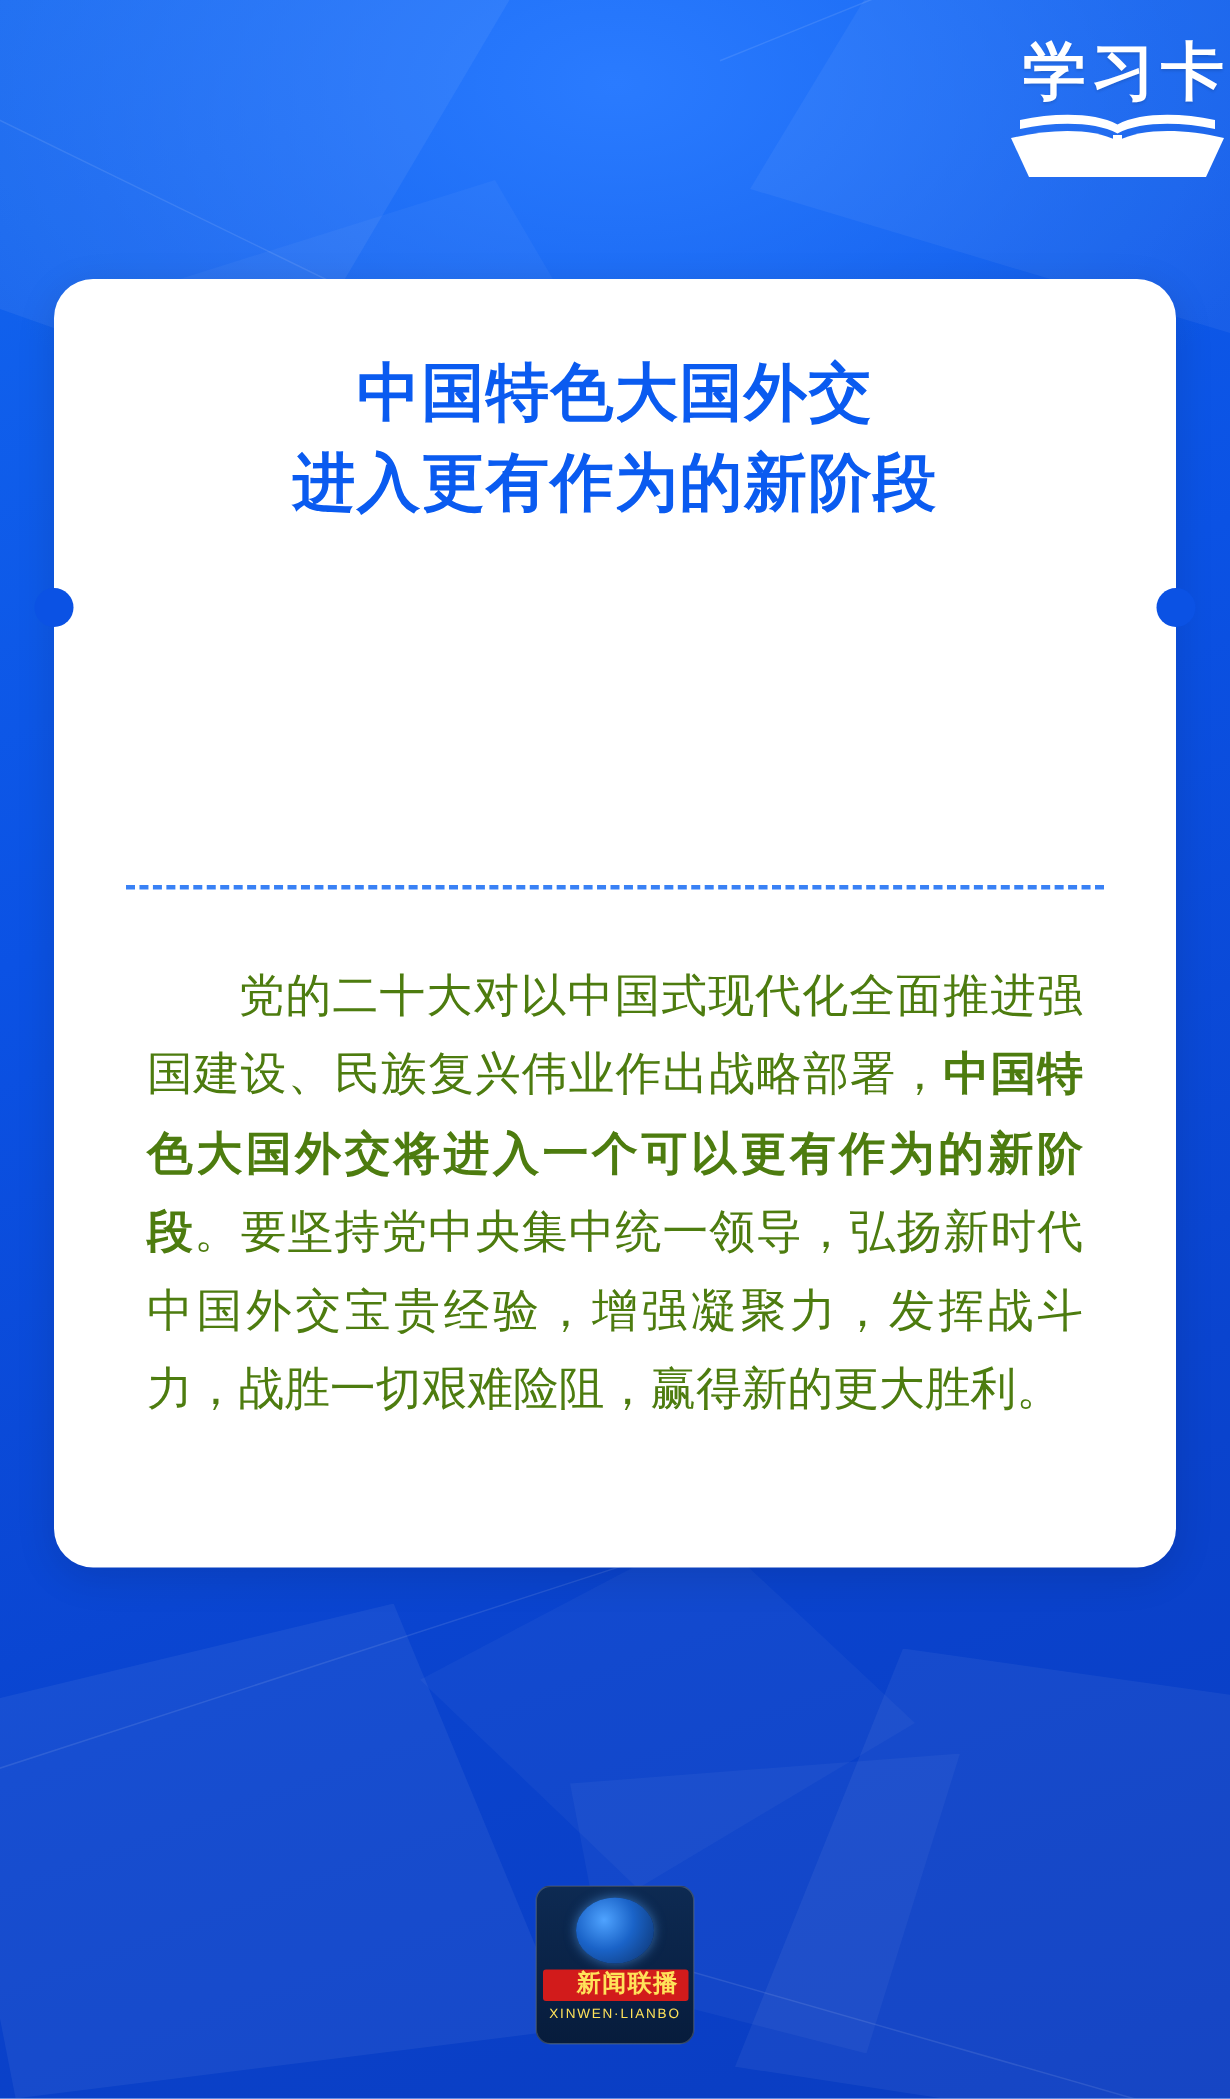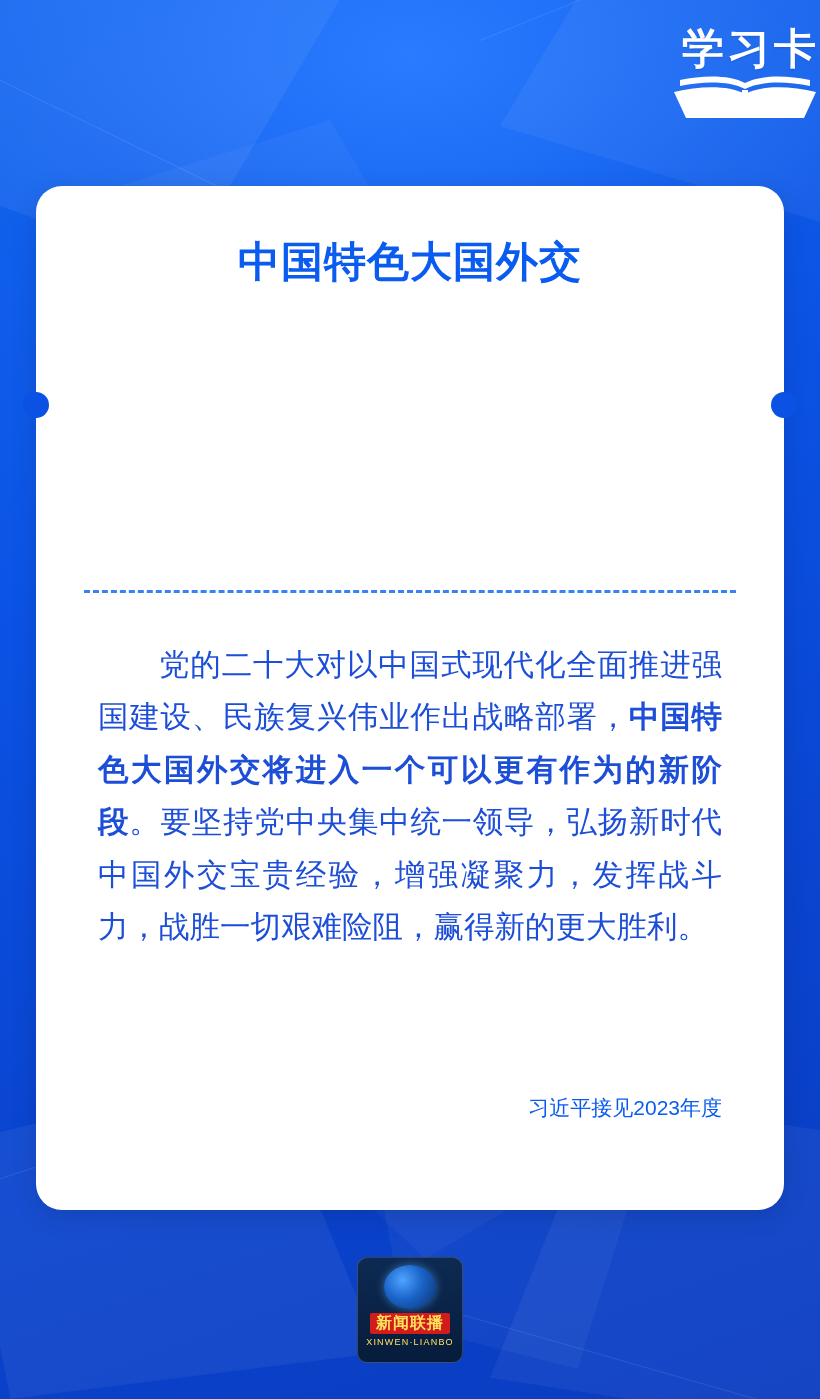--- a/index.html
+++ b/index.html
@@ -69,21 +69,21 @@
     width: 150px;
     height: 46px;
   }
 
   
   .card {
     position: absolute;
     top: 186px;
     left: 36px;
     width: 748px;
-    height: 1024px;
+    height: 859px;
     background: #ffffff;
     border-radius: 26px;
     box-shadow: 0 6px 26px rgba(0,0,0,0.12);
   }
   .notch {
     position: absolute;
     width: 26px;
     height: 26px;
     background: #0b52e4;
     border-radius: 50%;
@@ -111,21 +111,21 @@
     right: 48px;
     border-top: 3px dashed #2f7bf5;
     opacity: 0.95;
   }
 
   .body-text {
     position: absolute;
     top: 452px;
     left: 62px;
     right: 62px;
-    color: #1d4ed8;
+    color: #4d7c0f;
     font-size: 30.5px;
     line-height: 1.72;
     text-align: justify;
     text-justify: inter-ideograph;
     text-indent: 2em;
     font-family: "Liberation Sans", "DejaVu Sans", sans-serif;
   }
   .body-text b { font-weight: bold; }
 
   .source {
@@ -169,21 +169,21 @@
     border-radius: 50%;
     background: radial-gradient(circle at 36% 34%, #4fa3ff 0%, #1a63c8 45%, #0c2f66 100%);
     box-shadow: 0 0 8px rgba(90,170,255,0.55);
   }
   .cctv-name {
     margin-top: 4px;
     background: #d21b1b;
     color: #ffe35a;
     font-size: 16px;
     font-weight: bold;
-    padding: 2px 6px 3px 6px;
+    padding: 2px 6px 3px 23px;
     letter-spacing: 1px;
     line-height: 1;
     border-radius: 2px;
   }
   .cctv-pinyin {
     margin-top: 4px;
     color: #ffe35a;
     font-size: 9px;
     letter-spacing: 1.2px;
     line-height: 1;
@@ -213,28 +213,28 @@
       <path d="M75 9 C60 1, 34 1, 10 6 L10 12 C34 7, 60 7, 75 15 C90 7, 116 7, 140 12 L140 6 C116 1, 90 1, 75 9 Z" fill="#ffffff"></path>
       <path d="M75 20 C58 11, 30 12, 4 18 L16 44 L75 44 Z" fill="#ffffff"></path>
       <path d="M75 20 C92 11, 120 12, 146 18 L134 44 L75 44 Z" fill="#ffffff"></path>
       <rect x="72" y="16" width="6" height="28" fill="#ffffff"></rect>
     </svg>
   </div>
 
   <div class="card">
     <div class="card-title">
       <span class="line">中国特色大国外交</span>
+      <span class="line">进入更有作为的新阶段</span>
     </div>
 
     <div class="dashed"></div>
 
     <div class="body-text"><span>党的二十大对以中国式现代化全面推进强国建设、民族复兴伟业作出战略部署，</span><b>中国特色大国外交将进入一个可以更有作为的新阶段</b><span>。要坚持党中央集中统一领导，弘扬新时代中国外交宝贵经验，增强凝聚力，发挥战斗力，战胜一切艰难险阻，赢得新的更大胜利。</span></div>
 
     <div class="source">
-      <div>习近平接见2023年度</div>
     </div>
   </div>
 
   <div class="notch left"></div>
   <div class="notch right"></div>
 
   <div class="footer">
     <div class="footer-badge">
       <div class="globe"></div>
       <div class="cctv-name">新闻联播</div>

